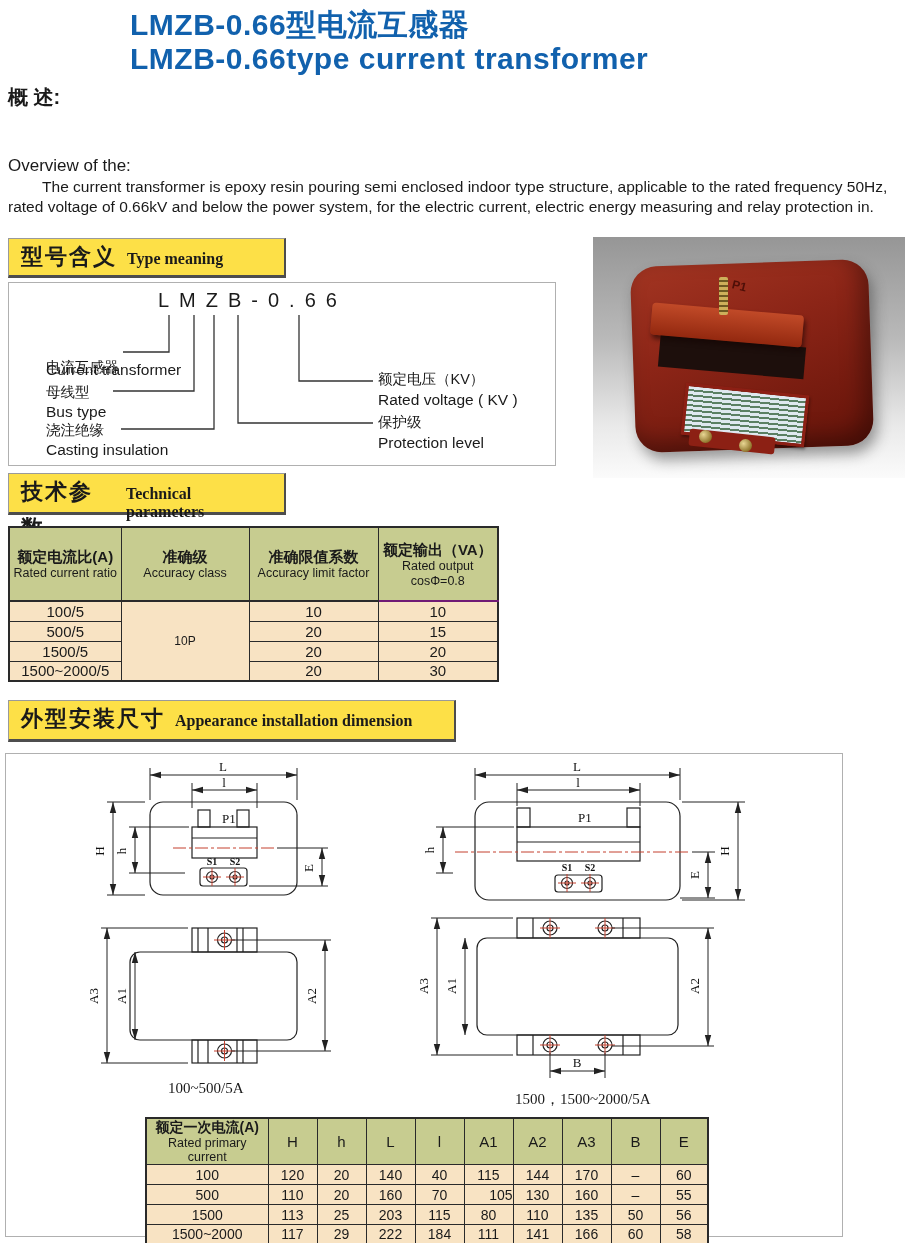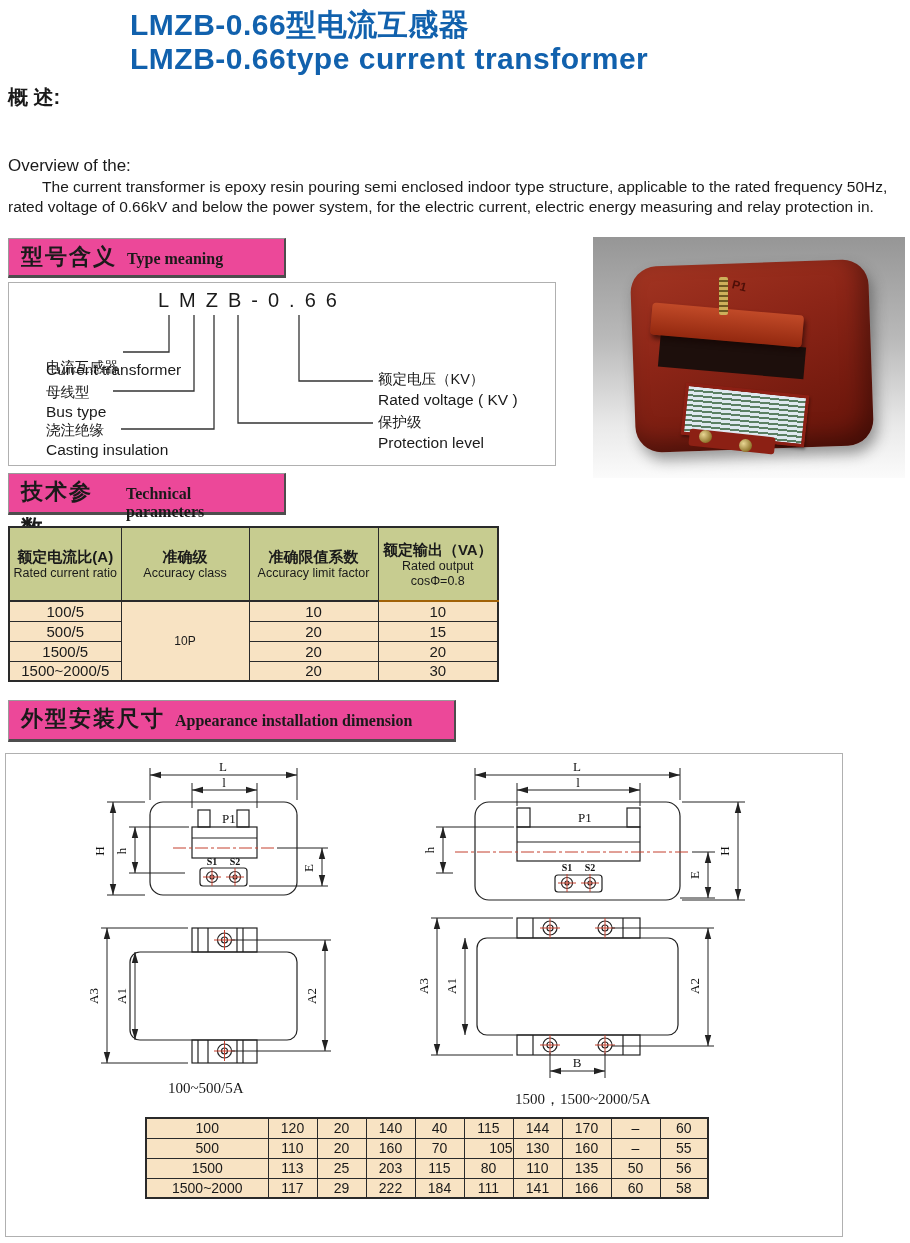--- a/index.html
+++ b/index.html
@@ -4,21 +4,21 @@
 <style>
   html,body{margin:0;padding:0;background:#ffffff;}
   .page{position:relative;width:910px;height:1243px;background:#ffffff;
         font-family:"Liberation Sans",sans-serif;color:#1a1a1a;overflow:hidden;}
   .abs{position:absolute;}
   .title{color:#1161ad;font-weight:bold;font-size:30px;line-height:35px;letter-spacing:0.5px;}
   .ov-head{font-size:20px;font-weight:bold;}
   .zh-body{font-size:15.5px;line-height:23px;text-indent:2em;width:898px;}
   .en-line{font-size:17px;line-height:20px;}
   .en-body{font-size:15.5px;line-height:20px;text-indent:2.2em;width:898px;}
-  .sec{background:#ec4899;border:1px solid #9a9a9a;border-right:2px solid #4d4d4d;
+  .sec{background:#fde047;border:1px solid #9a9a9a;border-right:2px solid #4d4d4d;
        border-bottom:3px solid #4d4d4d;display:flex;align-items:baseline;
        padding:0 12px;box-sizing:border-box;}
   .sec .zh{font-size:22px;font-weight:bold;letter-spacing:2px;line-height:36px;}
   .sec .en{font-size:16px;font-weight:bold;font-family:"Liberation Serif",serif;margin-left:10px;}
   .frame{border:1px solid #b0b0b0;box-sizing:border-box;background:#ffffff;}
   .model{font-size:20px;letter-spacing:10px;font-weight:500;}
   .lblzh{font-size:14.5px;}
   .lblen{font-size:15.5px;}
   table{border-collapse:collapse;table-layout:fixed;}
   .dtab td{border:1px solid #2a2a2a;text-align:center;vertical-align:middle;padding:0;}
@@ -124,21 +124,21 @@
         <div class="he">Rated current ratio</div>
       </td>
       <td style="border-bottom:2px solid #2a2a2a;">
         <div class="hz">准确级</div>
         <div class="he">Accuracy class</div>
       </td>
       <td style="border-bottom:2px solid #2a2a2a;">
         <div class="hz">准确限值系数</div>
         <div class="he">Accuracy limit factor</div>
       </td>
-      <td style="border-bottom:2px solid #a16207;">
+      <td style="border-bottom:2px solid #701a75;">
         <div class="hz">额定输出（VA）</div>
         <div class="he">Rated output</div>
         <div class="he">cosΦ=0.8</div>
       </td>
     </tr>
     <tr class="tdata-bg" style="height:20px;">
       <td class="cell">100/5</td>
       <td class="acc" rowspan="4">10P</td>
       <td class="cell">10</td>
       <td class="cell">10</td>
@@ -348,20 +348,35 @@
         <col style="width:49px">
         <col style="width:49px">
       <col style="width:49px">
         <col style="width:49px">
         <col style="width:49px">
         <col style="width:49px">
       <col style="width:49px">
         <col style="width:48px">
     </colgroup>
     <tbody>
+        <tr class="thead-bg" style="height:40px;">
+      <td>
+        <div style="font-size:14px;font-weight:bold;line-height:17px;">额定一次电流(A)</div>
+        <div style="font-size:12.5px;line-height:14px;">Rated primary current</div>
+      </td>
+      <td class="cell">H</td>
+      <td class="cell">h</td>
+      <td class="cell">L</td>
+      <td class="cell">l</td>
+      <td class="cell">A1</td>
+      <td class="cell">A2</td>
+      <td class="cell">A3</td>
+      <td class="cell">B</td>
+      <td class="cell">E</td>
+    </tr>
     <tr class="tdata-bg" style="height:20px;">
       <td style="font-size:14px;">100</td>
       <td style="font-size:14px;">120</td>
       <td style="font-size:14px;">20</td>
       <td style="font-size:14px;">140</td>
       <td style="font-size:14px;">40</td>
       <td style="font-size:14px;">115</td>
       <td style="font-size:14px;">144</td>
       <td style="font-size:14px;">170</td>
       <td style="font-size:14px;">–</td>

